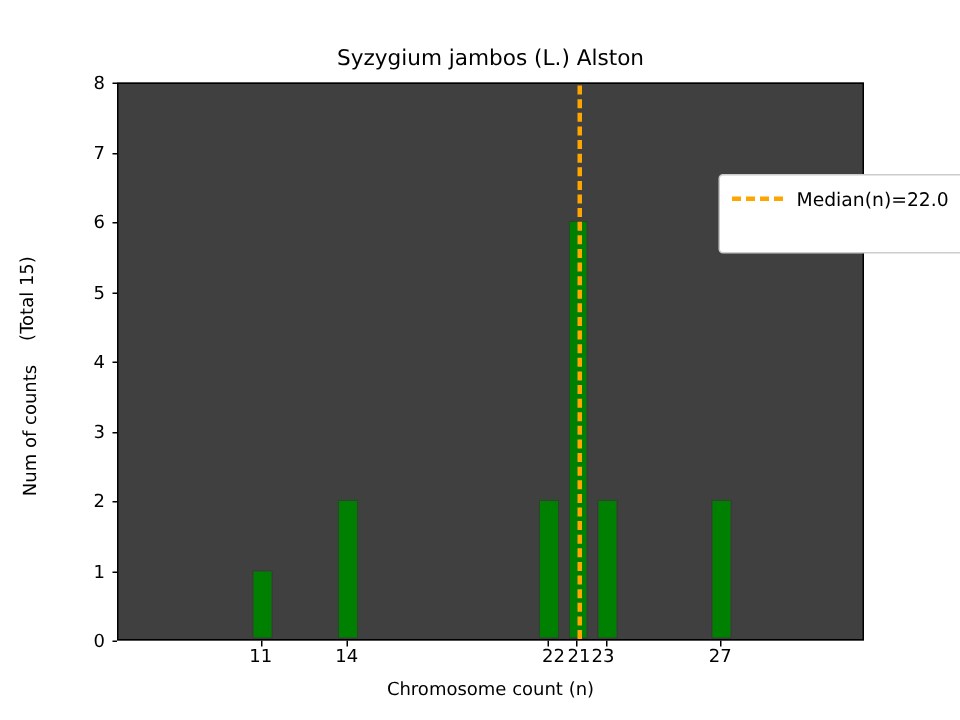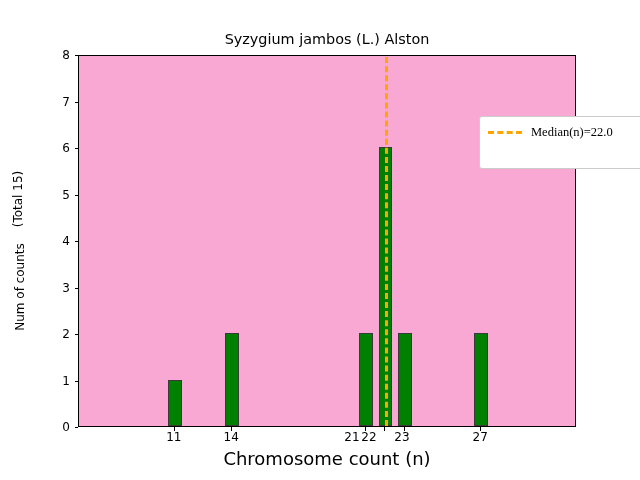--- a/index.html
+++ b/index.html
@@ -40,22 +40,21 @@
 
   
   #axes {
     position: absolute;
     left: 78px;
     top: 55px;
     width: 498px;
     height: 372px;
     border: 1.1px solid #000000;
     box-sizing: border-box;
-    background: #f9a8d4;
-    font-family: Liberation Serif, serif;
+    background: #404040;
   }
 
   #plot-area {
     position: absolute;
     left: 0; top: 0;
     width: 100%; height: 100%;
     overflow: hidden;
   }
 
   
@@ -113,21 +112,21 @@
     color: #000000;
   }
 
   
   #xlabel {
     position: absolute;
     left: 78px;
     top: 452px;
     width: 498px;
     text-align: center;
-    font-size: 18px;
+    font-size: 12px;
     line-height: 14px;
     color: #000000;
   }
   #ylabel {
     position: absolute;
     left: -90px;
     top: 280px;
     width: 220px;
     text-align: center;
     font-size: 12px;
@@ -209,21 +208,21 @@
       <div class="ytick-mark" style="top: 241px; left: 74.5px;"></div>
       <div class="ytick-mark" style="top: 194.5px; left: 74.5px;"></div>
       <div class="ytick-mark" style="top: 148px; left: 74.5px;"></div>
       <div class="ytick-mark" style="top: 101.5px; left: 74.5px;"></div>
       <div class="ytick-mark" style="top: 55px; left: 74.5px;"></div>
     </div>
 
   <div id="xtick-labels">
       <div class="xtick-label" style="left: 173.769px;">11</div>
       <div class="xtick-label" style="left: 231.231px;">14</div>
-      <div class="xtick-label" style="left: 352px;">21</div>
+      <div class="xtick-label" style="left: 386px;">21</div>
       <div class="xtick-label" style="left: 369px;">22</div>
       <div class="xtick-label" style="left: 402px;">23</div>
       <div class="xtick-label" style="left: 480.231px;">27</div>
     </div>
   <div id="xtick-marks">
       <div class="xtick-mark" style="left: 173.769px;"></div>
       <div class="xtick-mark" style="left: 231.231px;"></div>
       <div class="xtick-mark" style="left: 365.308px;"></div>
       <div class="xtick-mark" style="left: 384.462px;"></div>
       <div class="xtick-mark" style="left: 403.615px;"></div>

